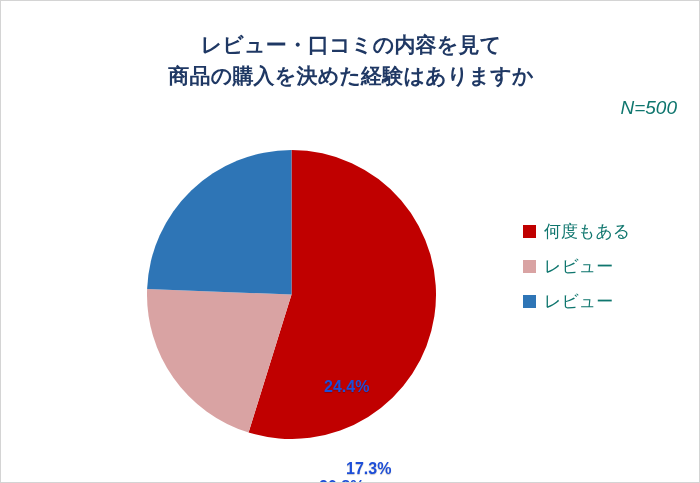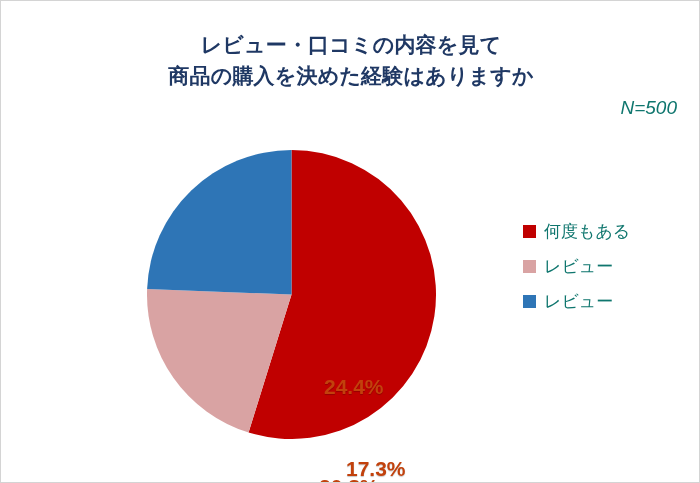--- a/index.html
+++ b/index.html
@@ -55,23 +55,23 @@
     width: 289px;
     height: 289px;
   }
   #pie-svg {
     display: block;
     width: 289px;
     height: 289px;
   }
   .slice-label {
     position: absolute;
-    color: #c2410c;
+    color: #1d4ed8;
     font-weight: bold;
-    font-size: 21px;
+    font-size: 16px;
     line-height: 22px;
     white-space: nowrap;
     text-shadow: 0 1px 1px rgba(0,0,0,0.22);
   }
   #slice-label-0 { left: 199px; top: 308px; }
   #slice-label-1 { left: 172px; top: 326px; }
   #slice-label-2 { left: 177px; top: 226px; }
   
   #legend {
     position: absolute;

